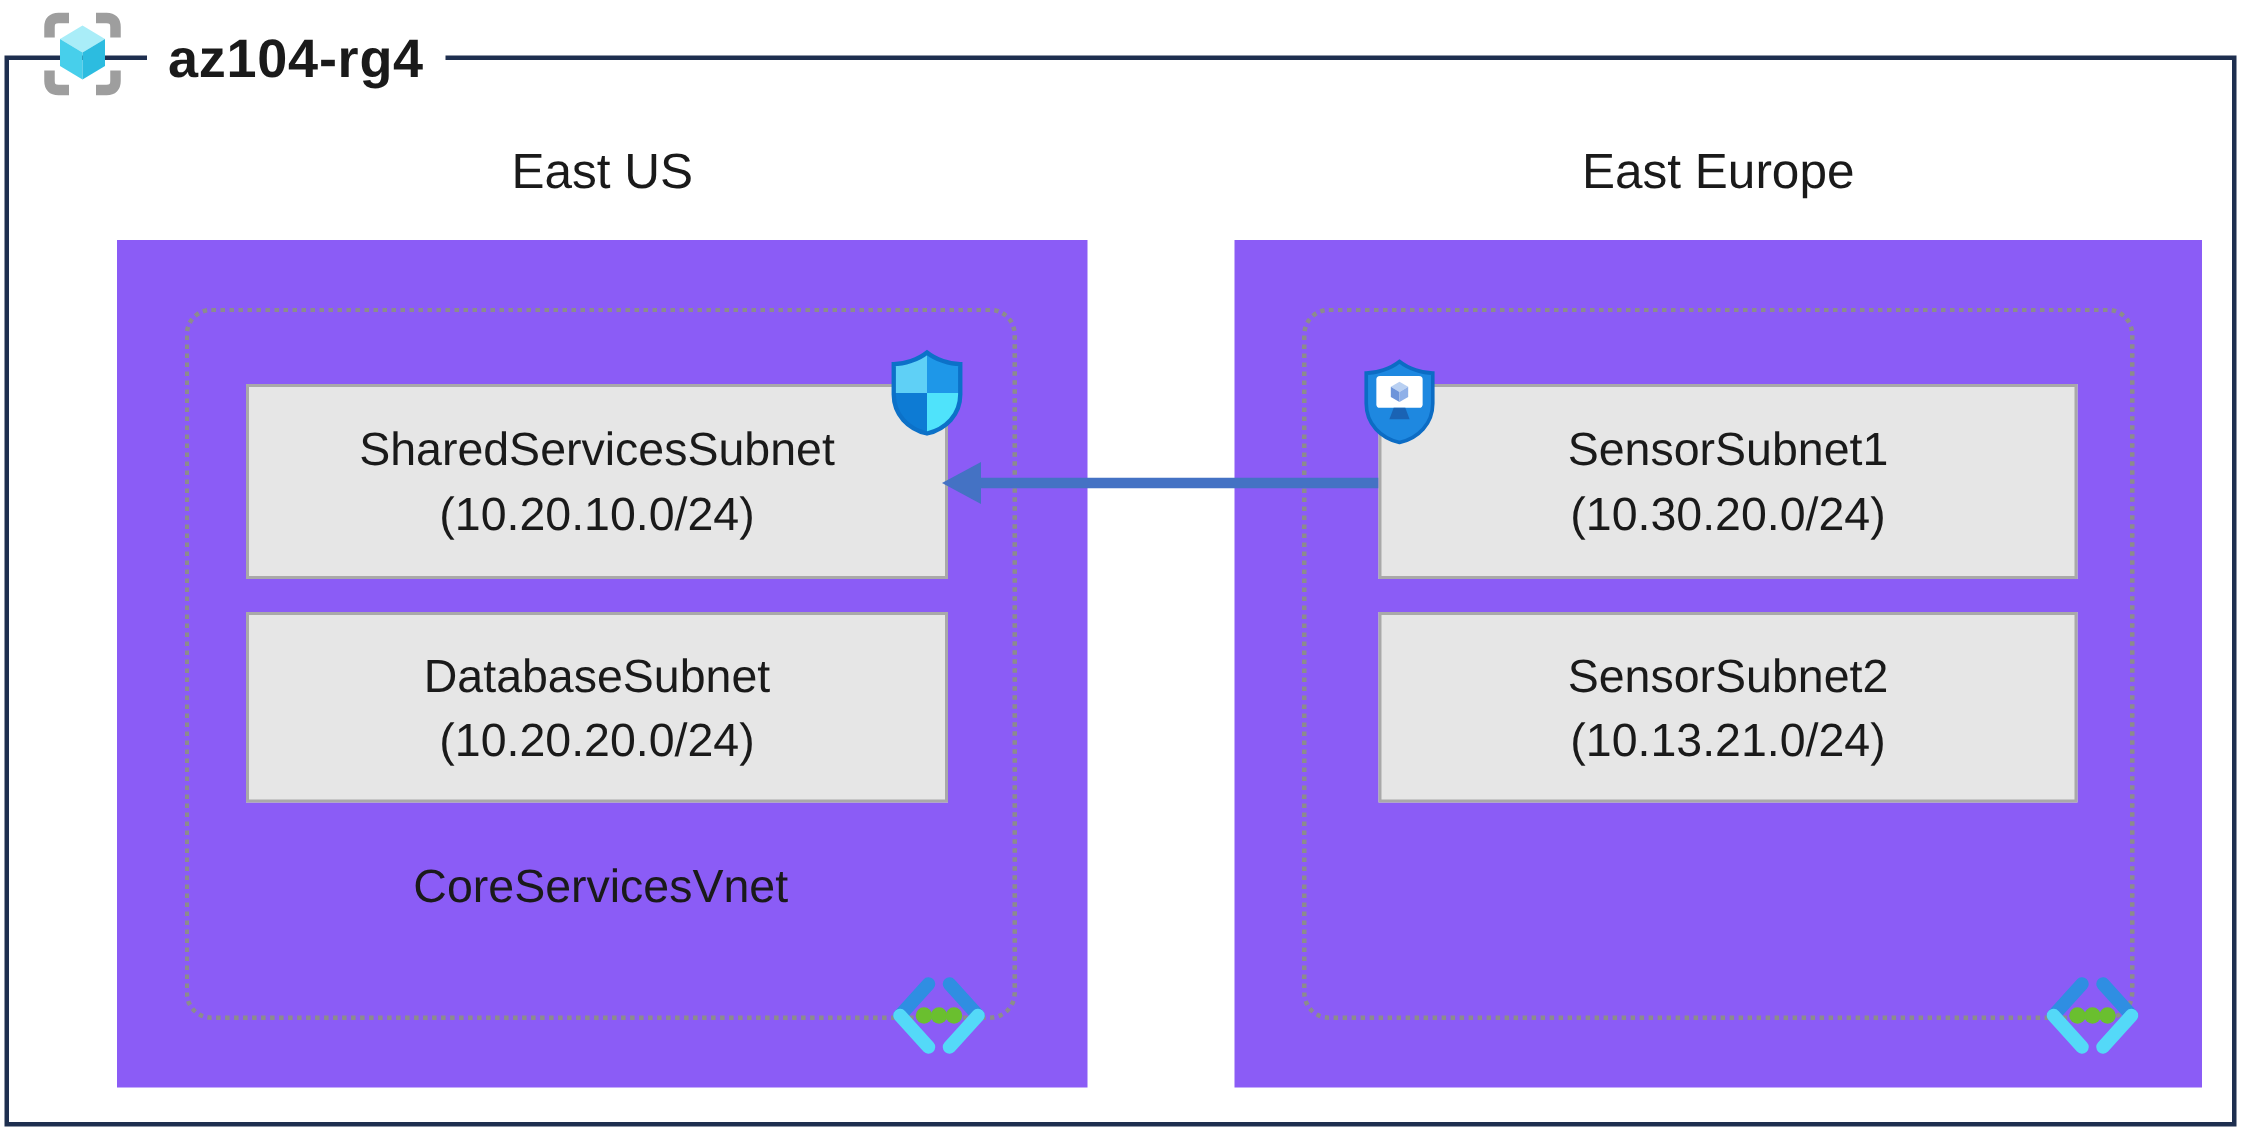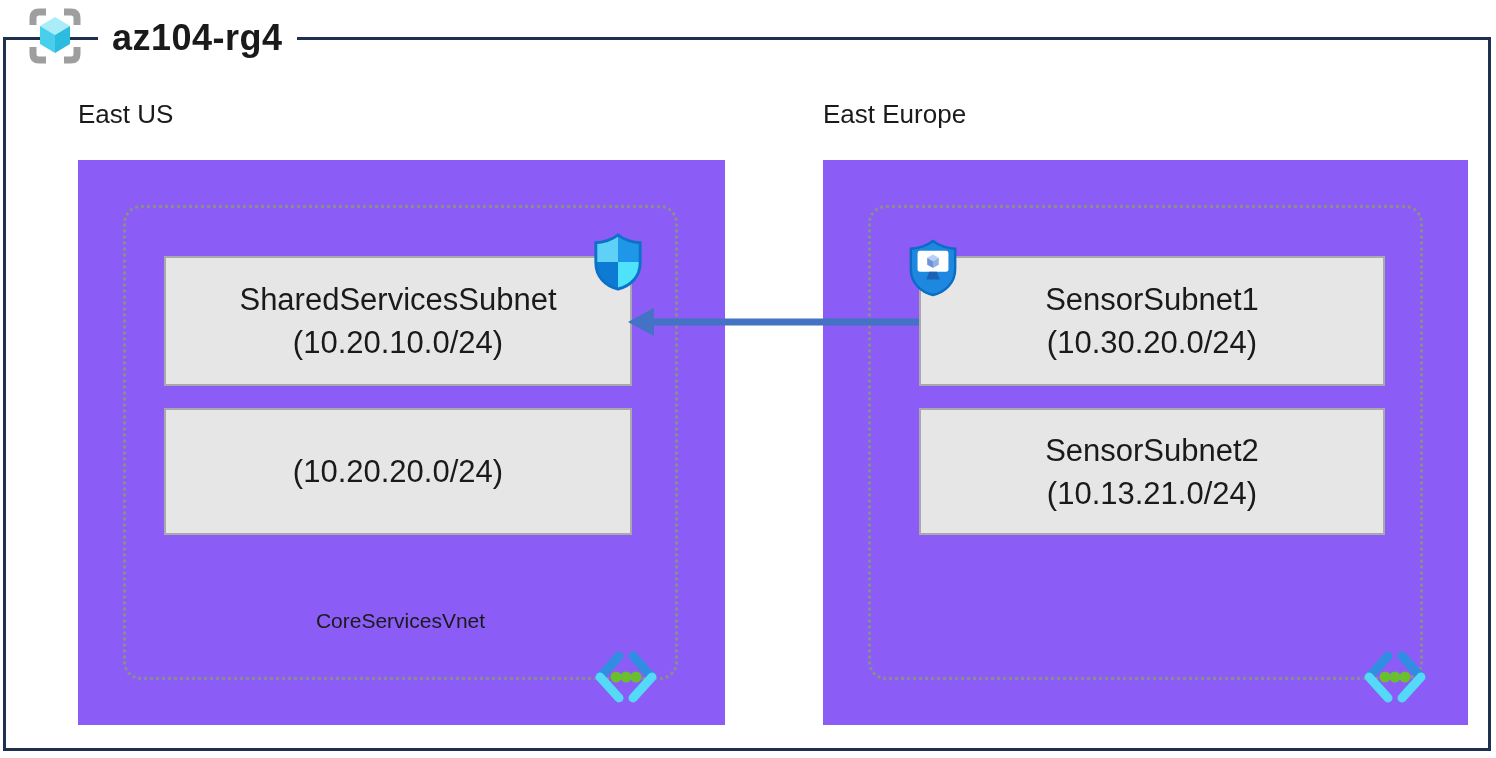--- a/index.html
+++ b/index.html
@@ -13,38 +13,38 @@
 
   .rg-label { position:absolute; left:24px; top:8px; display:flex; align-items:center;
               gap:12px; z-index:5; }
   .rg-label .title { font-size:36px; font-weight:bold; background:#ffffff;
                      padding:2px 14px; letter-spacing:0.5px; }
 
   
   .region { position:absolute; top:88px; }
   .region-east { left:78px;  width:647px; }
   .region-west { left:823px; width:645px; }
-  .region-header { height:72px; text-align:left; font-size:26px; line-height:52px; }
+  .region-header { height:72px; text-align:center; font-size:33px; line-height:52px; }
   .region-body { position:relative; height:565px; background:#8b5cf6; }
 
   
   .vnet-box { position:absolute; left:45px; top:45px; width:555px; height:475px;
               border:3px dotted #8c8c8c; border-radius:18px; }
 
   
   .subnet { position:absolute; background:#e6e6e6; border:2px solid #a9a9a9;
             display:flex; flex-direction:column; justify-content:center;
             text-align:center; font-size:31px; line-height:43px; }
   .region-east .subnet { left:38px; width:468px; }
   .region-west .subnet { left:48px; width:466px; }
   .subnet-1 { top:48px;  height:130px; }
   .subnet-2 { top:200px; height:127px; }
 
   .vnet-label { position:absolute; top:360px; left:0; width:100%;
-                text-align:center; font-size:21px; line-height:45px;margin-top:30px; }
+                text-align:center; font-size:31px; line-height:45px; }
 
   
   .vnet-icon { position:absolute; bottom:-26px; width:66px; height:52px; }
   .vnet-icon-east { right:16px; }
   .vnet-icon-west { right:-8px; }
   .badge { position:absolute; width:54px; height:60px; z-index:4; }
   .badge-nsg     { top:-26px; right:-15px; }
   .badge-monitor { top:-20px; left:-15px; }
 
   
@@ -92,20 +92,21 @@
               <rect x="28" y="0" width="28" height="31" fill="#1e97e8"></rect>
               <rect x="0" y="31" width="28" height="31" fill="#0d7bd4"></rect>
               <rect x="28" y="31" width="28" height="31" fill="#4fe3fb"></rect>
             </g>
             <path d="M28,3 C22,8 12,11 5,11 V32 C5,46 15,56 28,59 C41,56 51,46 51,32 V11 C44,11 34,8 28,3 Z" fill="none" stroke="#0c71c8" stroke-width="3"></path>
           </svg>
         </span>
       </div>
 
       <div class="subnet subnet-2">
+        <span>DatabaseSubnet</span>
         <span>(10.20.20.0/24)</span>
       </div>
 
       <div class="vnet-label">
         <div>CoreServicesVnet</div>
       </div>
 
       <span class="vnet-icon vnet-icon-east">
         <svg width="66" height="52" viewBox="0 0 66 52">
           <g fill="none" stroke-width="9" stroke-linecap="round">

